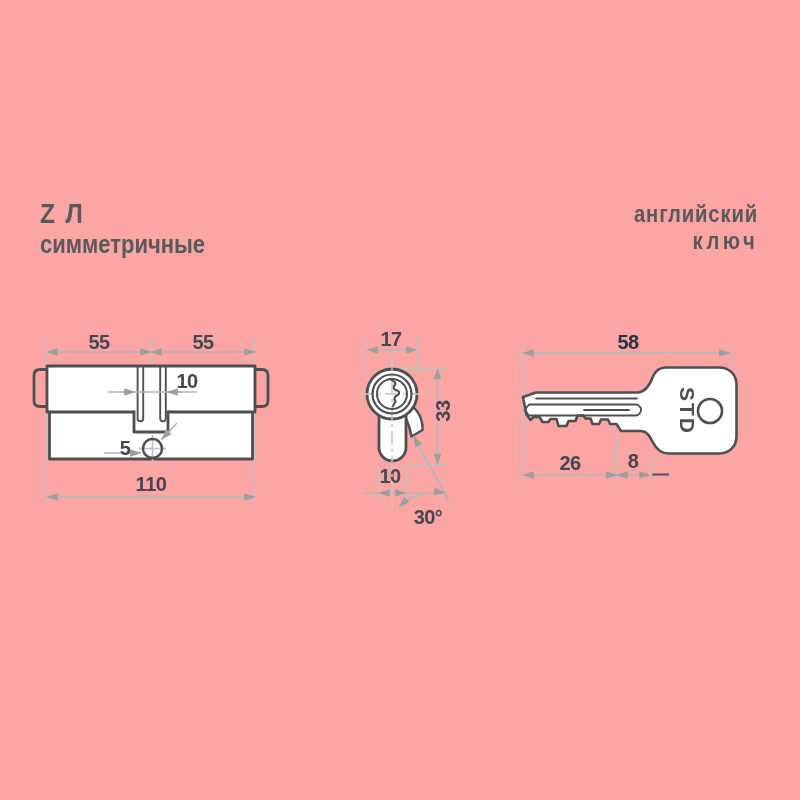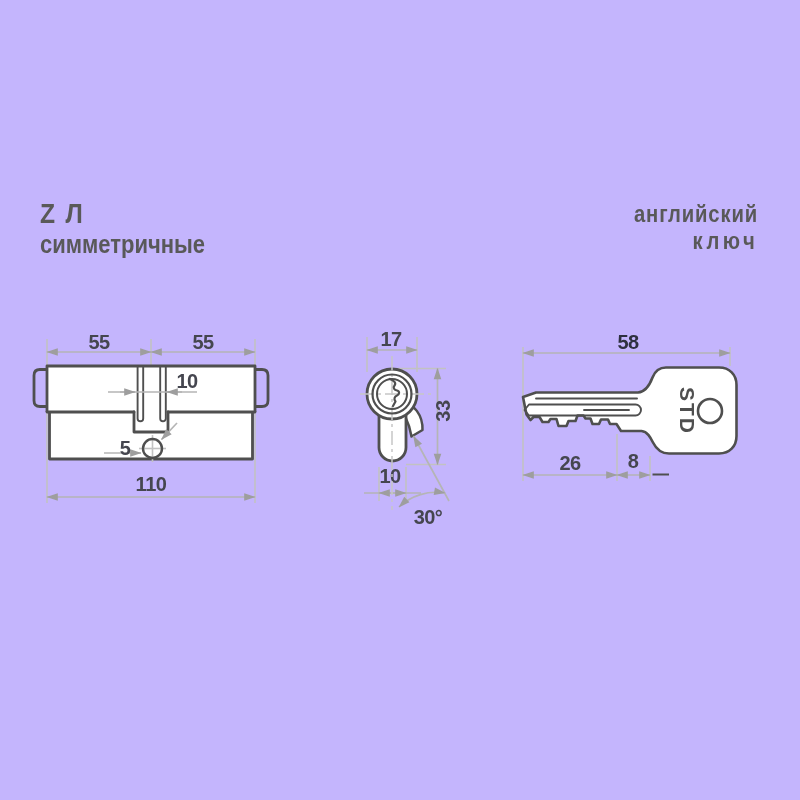--- a/index.html
+++ b/index.html
@@ -1,16 +1,16 @@
 <!DOCTYPE html>
 <html><head>
 <meta charset="utf-8">
 <style>
   html,body{margin:0;padding:0;background:#fff;}
-  .canvas{position:relative;width:800px;height:800px;background:#c4b5fd;overflow:hidden;
+  .canvas{position:relative;width:800px;height:800px;background:#fca5a5;overflow:hidden;
           font-family:"Liberation Sans",sans-serif;}
   .drawing-svg{position:absolute;left:0;top:0;}
   .title-left{position:absolute;left:40px;top:200px;color:#595959;
               transform:scaleX(0.88);transform-origin:left top;line-height:1.0;}
   .title-left .code{font-size:28px;font-weight:bold;letter-spacing:2px;}
   .title-left .subtitle{font-size:25px;font-weight:bold;margin-top:4px;letter-spacing:0px;}
   .title-right{position:absolute;right:42px;top:203px;color:#595959;text-align:right;
                transform:scaleX(0.88);transform-origin:right top;line-height:1.0;}
   .title-right .line1{font-size:23px;font-weight:bold;letter-spacing:1px;}
   .title-right .line2{font-size:23px;font-weight:bold;letter-spacing:4px;margin-top:4px;}

